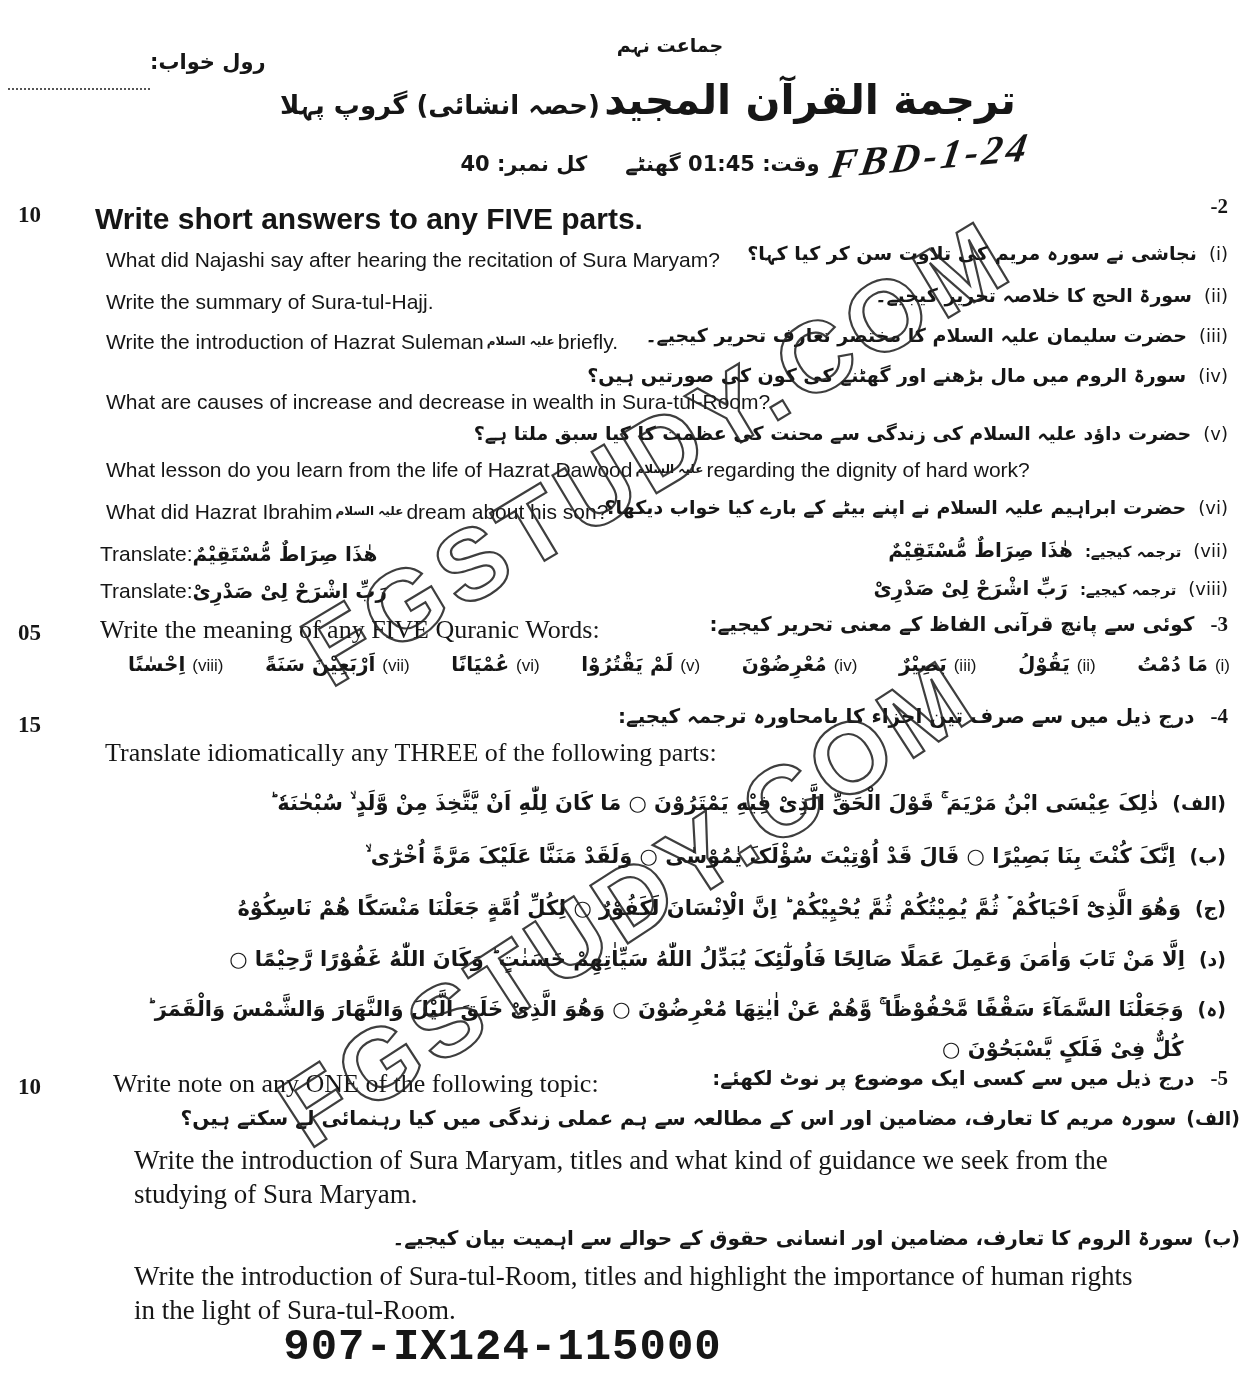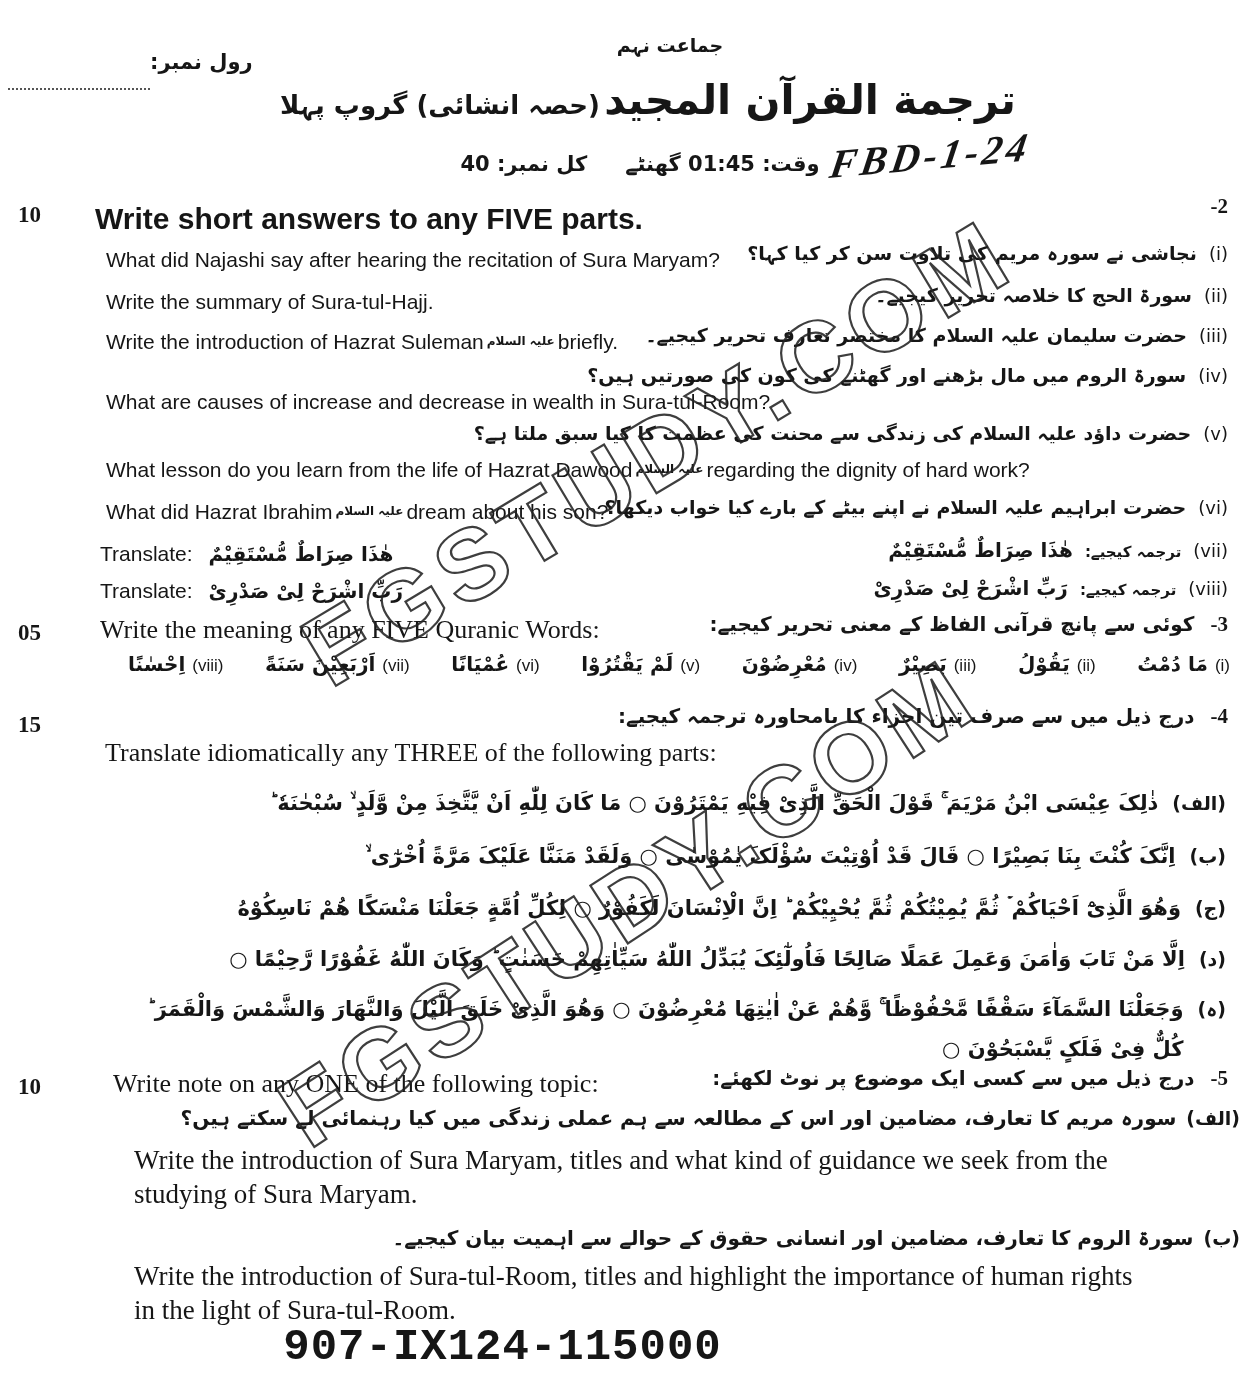--- a/index.html
+++ b/index.html
@@ -32,21 +32,21 @@
   .marks{left:18px;font-size:23px;font-weight:700;font-family:"Liberation Serif",serif;}
   .q2-english{left:95px;font-size:30px;font-weight:700;}
   .big-english{font-size:26px;font-family:"Liberation Serif",serif;}
 
   .part-row{display:flex;direction:rtl;gap:12px;align-items:baseline;right:22px;}
   .part-num{direction:ltr;font-size:18px;}
   .part-urdu-text{font-size:19px;font-weight:600;}
   .part-english{font-size:21px;left:100px;margin-left:6px;}
   .honorific{font-family:"DejaVu Sans",sans-serif;font-size:12px;display:inline-block;
              transform:translateY(-4px);margin:0 3px;font-weight:700;}
-  .translate-row{left:100px;display:flex;gap:16px;align-items:baseline;font-size:21px;}
+  .translate-row{left:100px;display:flex;align-items:baseline;font-size:21px;}
   .translate-arabic{font-weight:700;font-size:20px;}
   .urdu-label{font-size:15px;font-weight:600;}
 
   
   .words-row{left:128px;right:20px;top:652px;display:flex;direction:rtl;
              justify-content:space-between;align-items:baseline;}
   .qword{display:flex;direction:rtl;gap:7px;align-items:baseline;white-space:nowrap;}
   .qword .wnum{direction:ltr;font-size:17px;}
   .qword .wtxt{font-size:20px;font-weight:700;font-family:"DejaVu Sans",sans-serif;}
 
@@ -69,21 +69,21 @@
   .watermark{position:absolute;white-space:nowrap;pointer-events:none;z-index:5;
              font-family:"Liberation Sans",sans-serif;font-weight:700;font-size:100px;letter-spacing:7px;
              color:transparent;-webkit-text-stroke:2.2px rgba(35,35,35,.88);}
   .wm1{left:255px;top:395px;transform:rotate(-31deg);}
   .wm2{left:225px;top:845px;transform:rotate(-33deg);}
 </style>
 </head>
 <body>
 
 <div class="abs roll-line"></div>
-<div class="abs roll-label urdu">رول نمبر:</div>
+<div class="abs roll-label urdu">رول خواب:</div>
 <div class="abs class-label urdu">جماعت نہم</div>
 
 <div class="abs title-row">
   <span class="title-main">ترجمة القرآن المجید</span>
   <span class="title-sub">(حصہ انشائی) گروپ پہلا</span>
 </div>
 
 <div class="abs time-row urdu">
   <span>وقت: 01:45 گھنٹے</span>
   <span>کل نمبر: 40</span>

